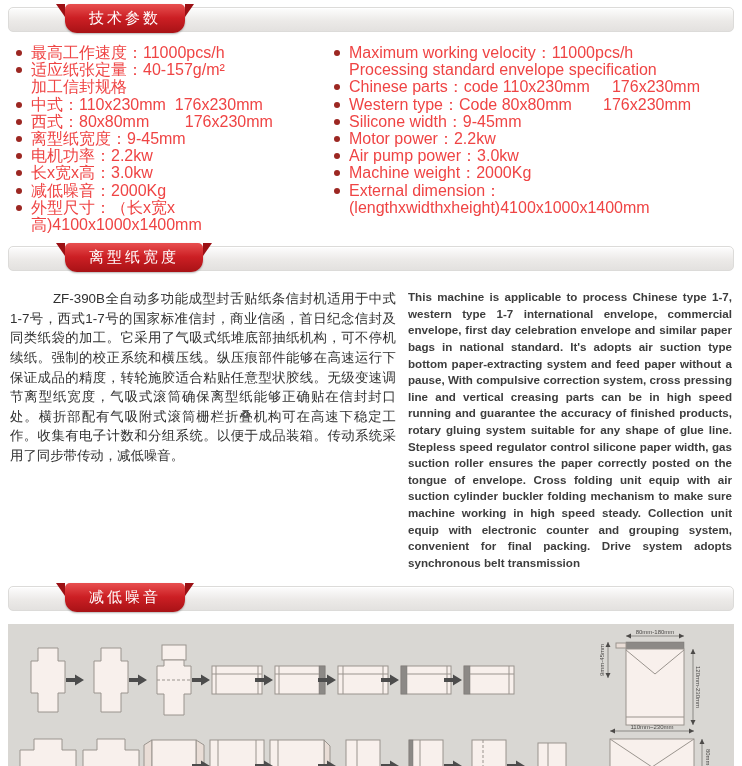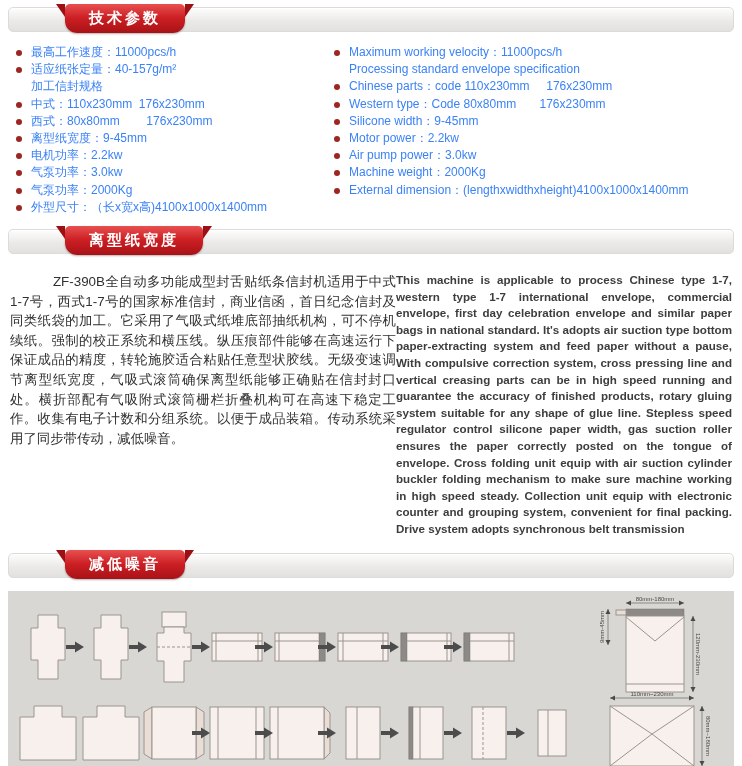--- a/index.html
+++ b/index.html
@@ -13,36 +13,36 @@
   .banner-bar{
     position:absolute;top:3px;left:0;right:0;height:23px;border-radius:5px;
     background:linear-gradient(#fdfdfd,#eceae8 55%,#e3e1df);
     border:1px solid #dcdbd9;box-shadow:inset 0 1px 0 #ffffff;
   }
   .ribbon{
     position:absolute;left:57px;top:0;height:29px;padding:0 24px;
     background:linear-gradient(#e85050,#cc1f24 48%,#a81216);
     border-radius:5px 5px 12px 12px;
     display:flex;align-items:center;justify-content:center;
-    color:#fff;font-size:15px;font-weight:bold;letter-spacing:3px;
+    color:#fff;font-size:15px;font-weight:normal;letter-spacing:3px;
     box-shadow:0 1px 2px rgba(0,0,0,.3);
   }
   .ribbon::before{content:"";position:absolute;top:0;left:-9px;
     border-top:13px solid #9c1014;border-left:9px solid transparent;}
   .ribbon::after{content:"";position:absolute;top:0;right:-9px;
     border-top:13px solid #9c1014;border-right:9px solid transparent;}
   
   .specs{display:grid;grid-template-columns:318px 1fr;padding:9px 8px 6px 16px;}
   .spec-col{display:flex;flex-direction:column;}
   .spec-row{display:flex;align-items:flex-start;}
   .dot{width:6px;height:6px;border-radius:50%;background:#9c2722;margin:6px 9px 0 0;flex:none;}
   .spec-row.nb .dot{visibility:hidden;}
-  .spec-text{font-size:12px;line-height:17.2px;color:#3b82f6;white-space:pre-wrap;}
+  .spec-text{font-size:16px;line-height:17.2px;color:#ef4444;white-space:pre-wrap;}
   
-  .features{display:grid;grid-template-columns:386px 1fr;padding:15px 10px 8px 10px;}
+  .features{display:grid;grid-template-columns:386px 1fr;column-gap:12px;padding:15px 10px 8px 10px;}
   .feat-zh{font-size:13.4px;line-height:19.6px;color:#313131;text-align:justify;text-indent:3.2em;margin:0;}
   .feat-en{font-size:11.6px;line-height:16.6px;color:#3d3d3d;text-align:justify;margin:0;font-weight:bold;}
   
   .diagram{margin:10px 8px 0 8px;background:#d9d7d3;padding:14px 4px 8px 8px;}
   .proc-grid{display:grid;grid-template-columns:repeat(9,63px) 1fr;grid-template-rows:84px 88px auto;}
   .cell{position:relative;display:flex;align-items:center;justify-content:center;}
   .arr{position:absolute;left:-14px;top:50%;transform:translateY(-50%);}
   .dimfig{display:flex;align-items:center;justify-content:center;}
   svg.shp{overflow:visible;}
   svg.shp .f{fill:#f8f0ec;stroke:#9a948e;stroke-width:1;}
@@ -87,25 +87,25 @@
     <div class="spec-row">
         <span class="dot"></span>
         <span class="spec-text">离型纸宽度：9-45mm</span>
       </div>
     <div class="spec-row">
         <span class="dot"></span>
         <span class="spec-text">电机功率：2.2kw</span>
       </div>
     <div class="spec-row">
         <span class="dot"></span>
-        <span class="spec-text">气泵功率：3.0kw</span>
-      </div>
-    <div class="spec-row">
-        <span class="dot"></span>
-        <span class="spec-text">气泵功率：2000Kg</span>
+        <span class="spec-text">长x宽x高：3.0kw</span>
+      </div>
+    <div class="spec-row">
+        <span class="dot"></span>
+        <span class="spec-text">减低噪音：2000Kg</span>
       </div>
     <div class="spec-row">
         <span class="dot"></span>
         <span class="spec-text">外型尺寸：（长x宽x高)4100x1000x1400mm</span>
       </div>
   </div>
   <div class="spec-col">
     <div class="spec-row">
         <span class="dot"></span>
         <span class="spec-text">Maximum working velocity：11000pcs/h</span>

